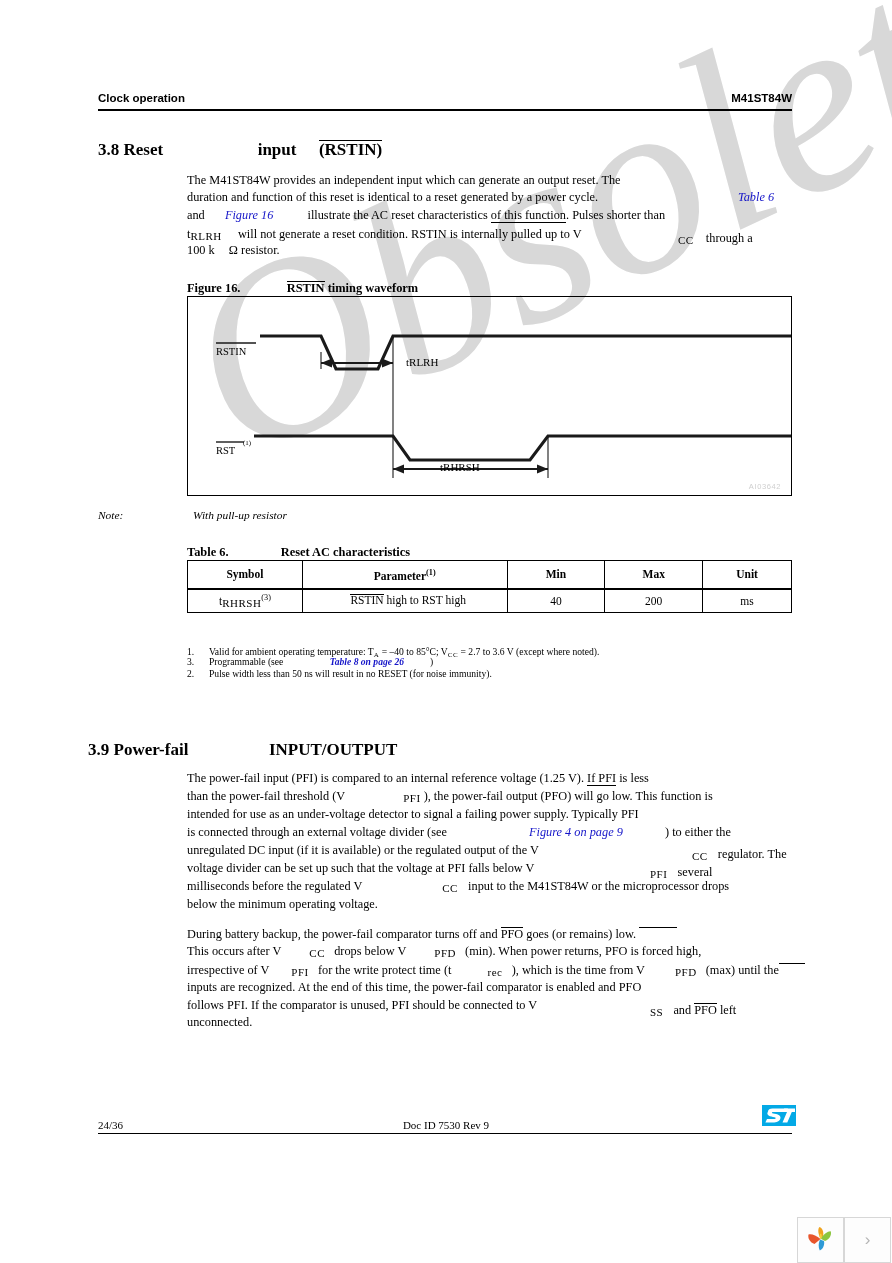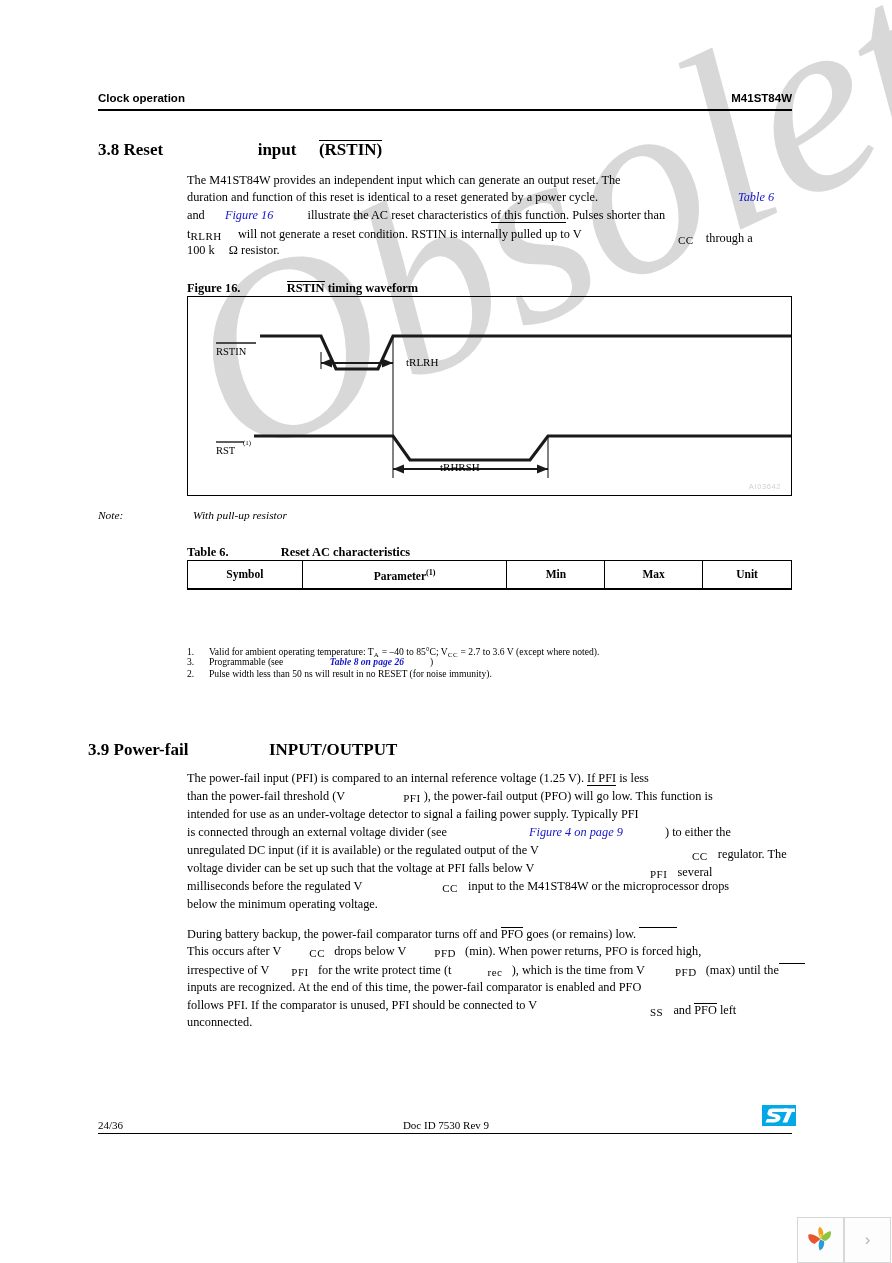--- a/index.html
+++ b/index.html
@@ -313,20 +313,27 @@
       <thead>
         <tr>
           <th style="width:115px;"><span>Symbol</span></th>
           <th style="width:205px;"><span>Parameter</span><span class="sup">(1)</span></th>
           <th style="width:98px;"><span>Min</span></th>
           <th style="width:98px;"><span>Max</span></th>
           <th style="width:89px;"><span>Unit</span></th>
         </tr>
       </thead>
       <tbody>
+        <tr>
+          <td class="sym"><span>t</span><span class="sub">RHRSH</span><span class="sup">(3)</span></td>
+          <td class="par"><span class="ovlt">RSTIN</span><span> high to RST</span><span> high</span></td>
+          <td>40</td>
+          <td>200</td>
+          <td>ms</td>
+        </tr>
       </tbody>
     </table>
 
     <div class="fn" style="left:187px; top:646px;">
       <span class="num">1.</span><span>Valid for ambient operating temperature: T</span><span class="sub">A</span><span> = –40 to 85°C; V</span><span class="sub">CC</span><span> = 2.7 to 3.6 V (except where noted).</span>
     </div>
 
     <div class="fn" style="left:187px; top:668px;">
       <span class="num">2.</span><span>Pulse width less than 50 ns will result in no RESET (for noise immunity).</span>
     </div>

